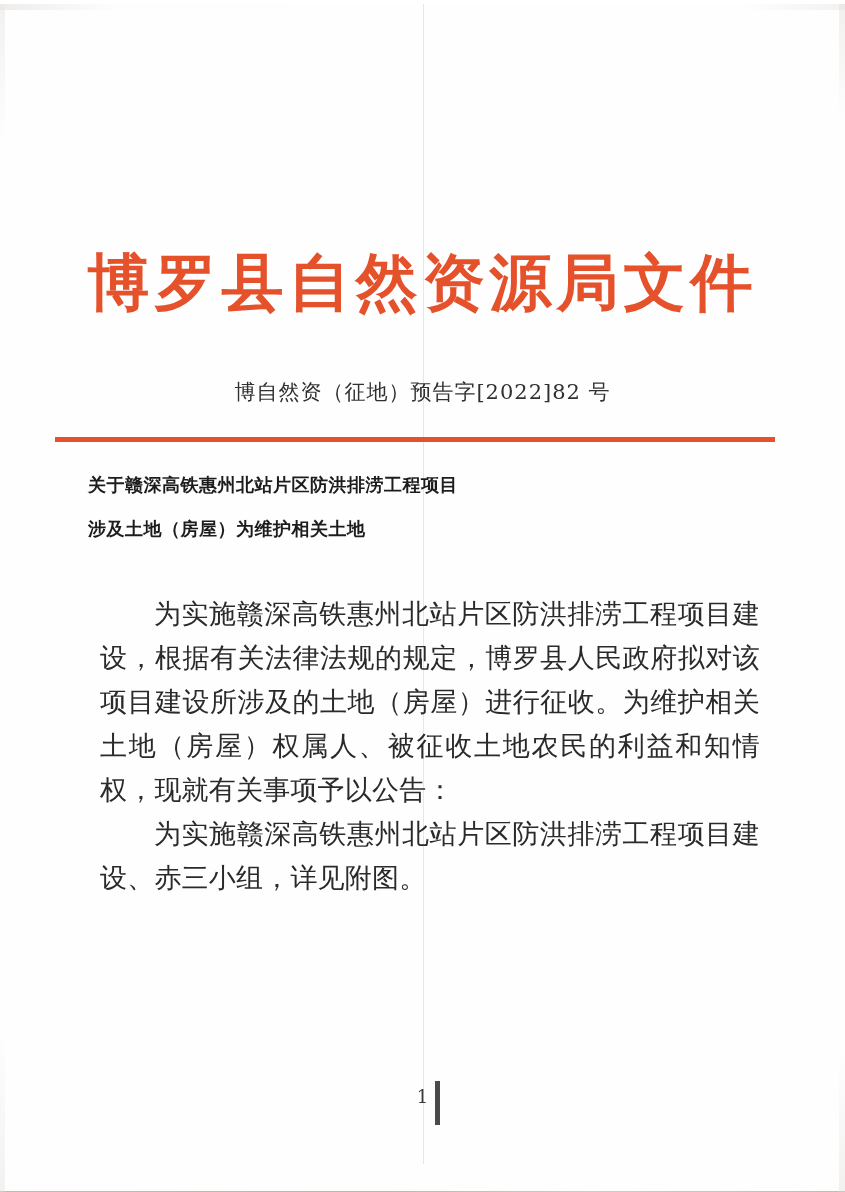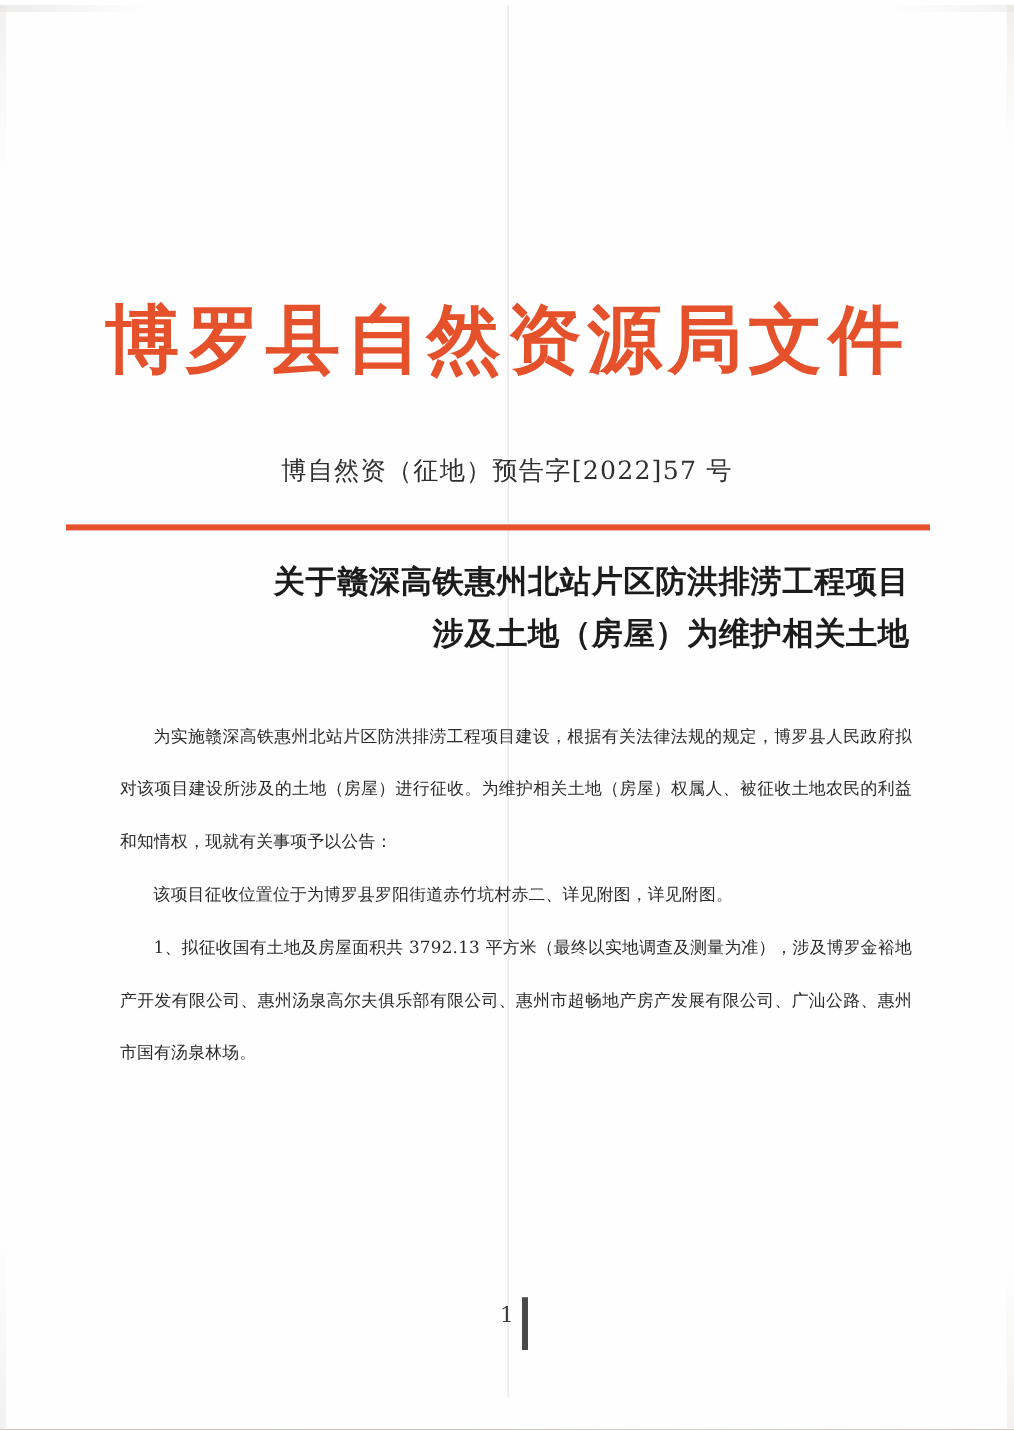--- a/index.html
+++ b/index.html
@@ -111,41 +111,41 @@
     height: 5px;
     background: #e4512a;
   }
 
   
   .doc-title {
     position: absolute;
     left: 88px;
     top: 459px;
     width: 670px;
-    text-align: right;
+    text-align: left;
     font-family: "DejaVu Serif", "Liberation Serif", serif;
     font-weight: bold;
-    font-size: 26px;
+    font-size: 18px;
     line-height: 44px;
     letter-spacing: 0.5px;
     color: #1c1c1c;
   }
   .doc-title .title-line {
     display: block;
     white-space: nowrap;
   }
 
   
   .body-text {
     position: absolute;
     left: 100px;
     top: 588px;
     width: 660px;
     font-family: "DejaVu Serif", "Liberation Serif", serif;
-    font-size: 14px;
+    font-size: 27px;
     line-height: 44px;
     color: #2a2a2a;
   }
   .para {
     margin: 0;
     text-align: justify;
     text-justify: inter-ideograph;
     letter-spacing: 0.2px;
   }
   .para.indent {
@@ -183,33 +183,32 @@
   <div class="scan-edge-top"></div>
   <div class="scan-edge-bottom"></div>
   <div class="scan-edge-left"></div>
   <div class="scan-edge-right"></div>
   <div class="scan-seam"></div>
 
   <div class="masthead">
     <span class="masthead-title">博罗县自然资源局文件</span>
   </div>
 
-  <div class="doc-number">博自然资（征地）预告字[2022]57 号</div>
+  <div class="doc-number">博自然资（征地）预告字[2022]82 号</div>
 
   <div class="red-rule"></div>
 
   <div class="doc-title">
     <span class="title-line">关于赣深高铁惠州北站片区防洪排涝工程项目</span>
     <span class="title-line">涉及土地（房屋）为维护相关土地</span>
   </div>
 
   <div class="body-text">
     <p class="para indent">为实施赣深高铁惠州北站片区防洪排涝工程项目建设，根据有关法律法规的规定，博罗县人民政府拟对该项目建设所涉及的土地（房屋）进行征收。为维护相关土地（房屋）权属人、被征收土地农民的利益和知情权，现就有关事项予以公告：</p>
-    <p class="para indent">该项目征收位置位于为博罗县罗阳街道赤竹坑村赤二、详见附图，详见附图。</p>
-    <p class="para indent">1、拟征收国有土地及房屋面积共 3792.13 平方米（最终以实地调查及测量为准），涉及博罗金裕地产开发有限公司、惠州汤泉高尔夫俱乐部有限公司、惠州市超畅地产房产发展有限公司、广汕公路、惠州市国有汤泉林场。</p>
+    <p class="para indent">为实施赣深高铁惠州北站片区防洪排涝工程项目建设、赤三小组，详见附图。</p>
   </div>
 
   <div class="page-number">
     <span class="page-number-inner">
       <span>1</span>
       <span class="page-number-mark"></span>
     </span>
   </div>
 
 </div>

